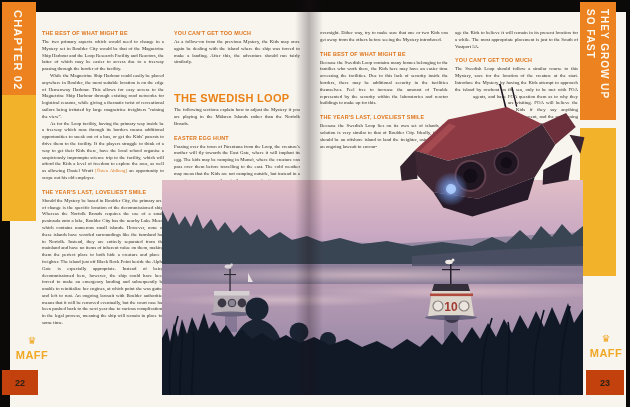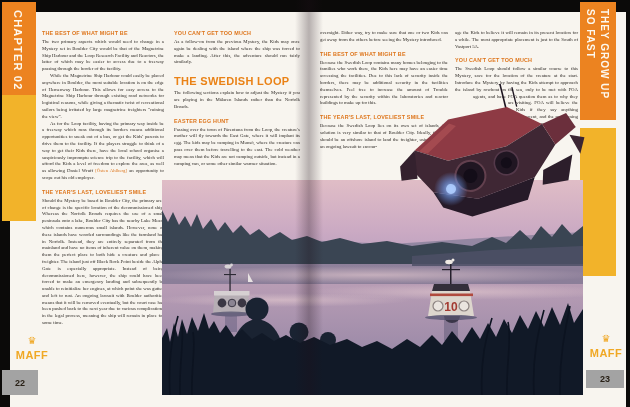--- a/index.html
+++ b/index.html
@@ -22,35 +22,35 @@
         font-size:10px;line-height:14px;letter-spacing:1px;}
   .right-yellow{left:580px;top:128px;width:36px;height:148px;}
 
   
   .maff{position:absolute;width:40px;text-align:center;color:#f0a825;}
   .maff .crown{display:block;font-size:10px;line-height:9px;color:#f0a825;}
   .maff .word{font-family:Liberation Sans, sans-serif;font-weight:bold;font-size:11px;
               letter-spacing:.5px;line-height:11px;}
   .maff-left{left:12px;top:336px;}
   .maff-right{left:586px;top:334px;}
-  .pagenum{position:absolute;background:#a3a3a3;color:#2a2218;
+  .pagenum{position:absolute;background:#c2410c;color:#2a2218;
            font-family:"Liberation Sans",sans-serif;font-weight:bold;font-size:9px;
            display:flex;align-items:center;justify-content:center;}
   .pn-left{left:2px;top:370px;width:36px;height:25px;}
-  .pn-right{left:586px;top:370px;width:38px;height:18px;}
+  .pn-right{left:586px;top:370px;width:38px;height:25px;}
 
   
   .col{position:absolute;font-size:4.8px;line-height:6.8px;color:#2e2a26;text-align:justify;}
   .col p{margin:0;}
   .col p.ind{text-indent:8px;}
   .h{font-family:"Liberation Sans",sans-serif;font-weight:bold;color:#de751b;
      font-size:5.4px;line-height:7px;letter-spacing:.2px;margin:7px 0 2px 0;text-align:left;}
   .h.first{margin-top:0;}
   .bigh{font-family:"Liberation Sans",sans-serif;font-weight:bold;color:#ea8216;
-        font-size:11px;line-height:12px;letter-spacing:.3px;margin:9px 0 3px 0;text-align:left;}
+        font-size:11px;line-height:12px;letter-spacing:.3px;margin:26px 0 3px 0;text-align:left;}
   .col-l1{left:42px;top:30px;width:122px;}
   .col-l2{left:174px;top:30px;width:126px;}
   .col-r1{left:320px;top:30px;width:128px;}
   .col-r2{left:455px;top:30px;width:123px;}
   .hl{color:#de751b;}
 
   
   .fr{float:right;clear:right;width:0;height:6.8px;}
   .fl{float:left;clear:left;width:0;height:6.8px;}
 

